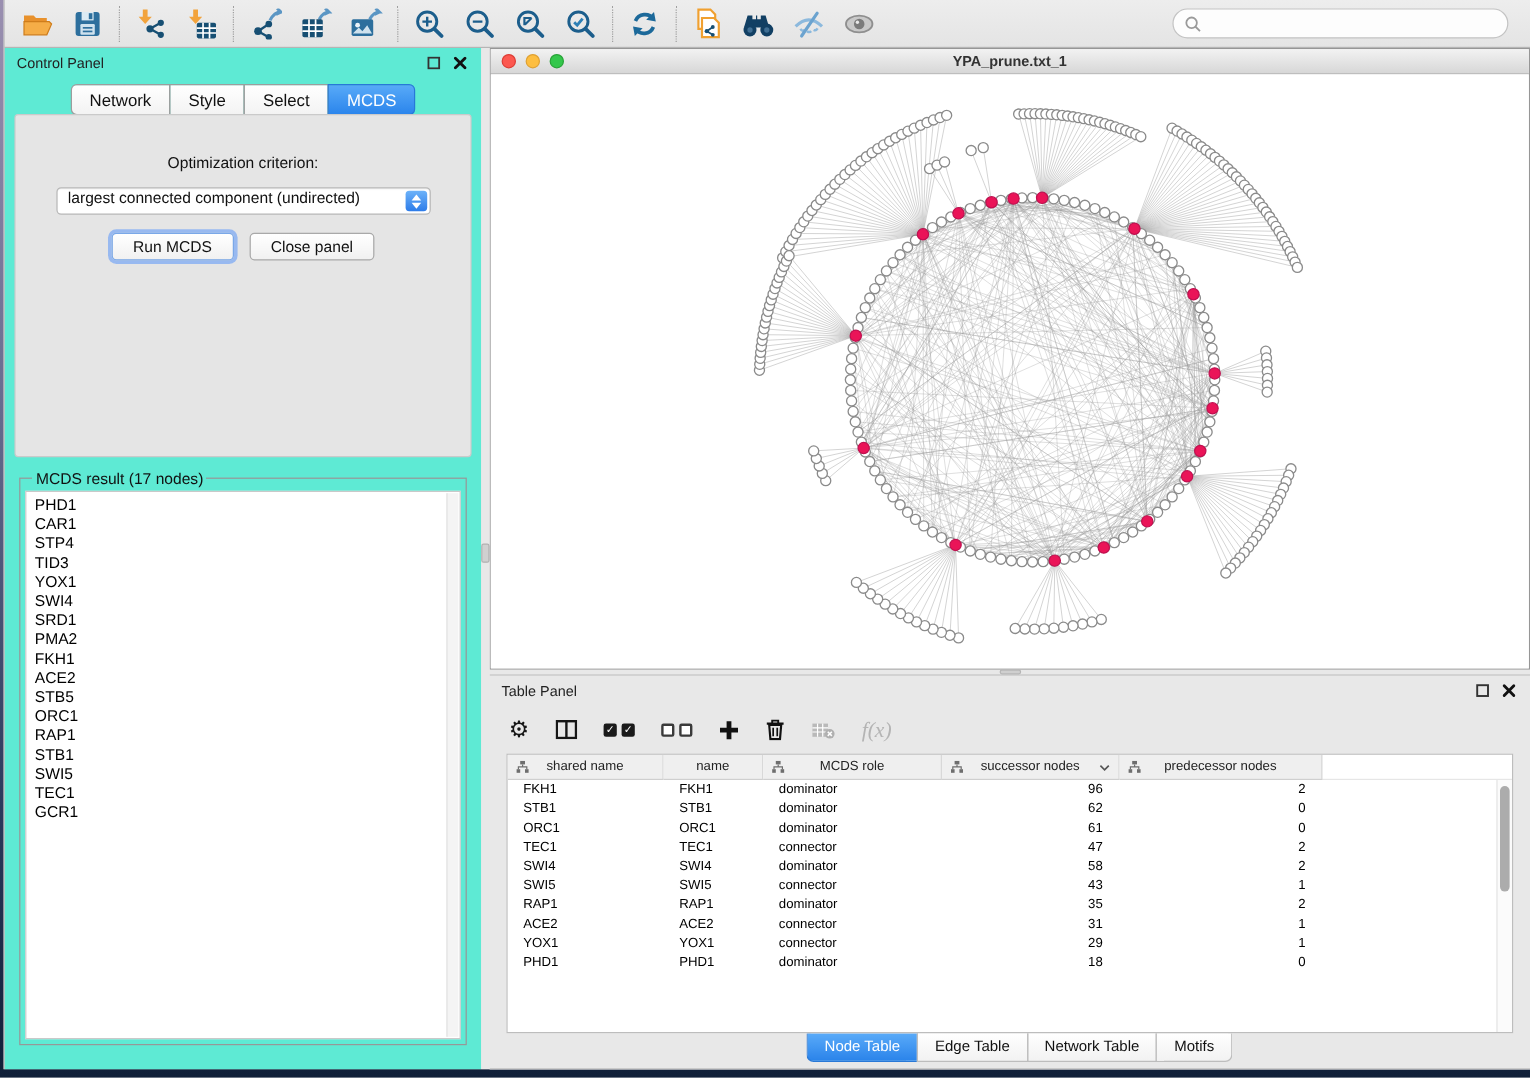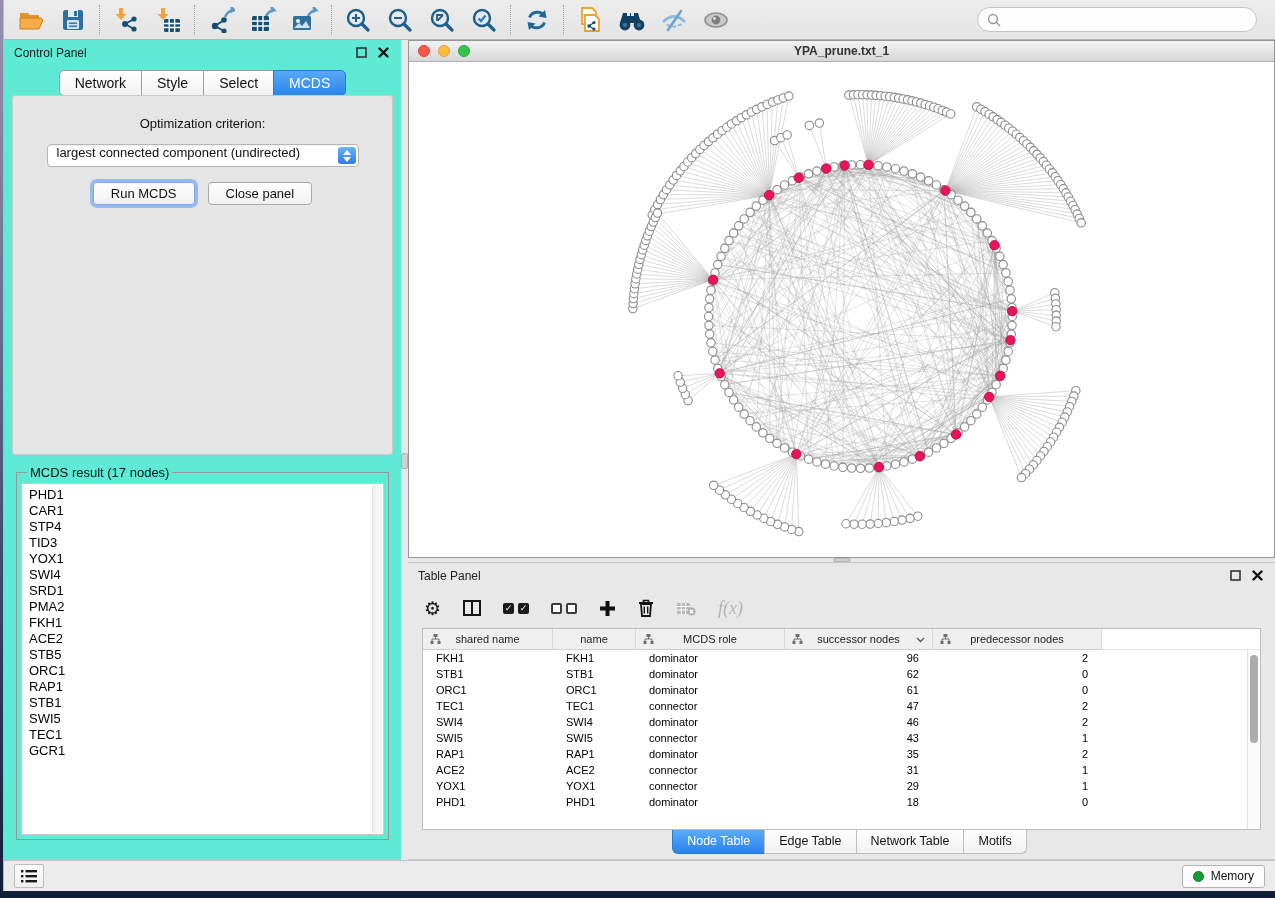--- a/index.html
+++ b/index.html
@@ -29,22 +29,22 @@
   .panel-titlebar .sp { flex:1; }
   .mini-btn { width:16px; height:16px; display:flex; align-items:center; justify-content:center; margin-left:6px; }
 
   .tabs-row { display:flex; justify-content:center; margin:5px 0 0 0; flex:none; }
   .seg-tab { padding:4px 15px; font-size:14px; background:linear-gradient(#ffffff,#f3f3f3);
     border:1px solid #9d9d9d; margin-left:-1px; color:#111; }
   .seg-tab:first-child { border-radius:5px 0 0 5px; margin-left:0; }
   .seg-tab:last-child { border-radius:0 5px 5px 0; }
   .seg-tab.active { background:linear-gradient(#58aaf8,#2b85ec); border-color:#2878d8; color:#fff; }
 
-  .inner-box { margin:-1px 8px 0 8px; height:360px; background:#e5e5e5; border:1px solid #cacaca;
-    border-radius:3px; padding-top:20px; text-align:center; flex:none; }
+  .inner-box { margin:-1px 8px 0 8px; height:286px; background:#e5e5e5; border:1px solid #cacaca;
+    border-radius:3px; padding-top:32px; text-align:center; flex:none; }
   .opt-label { font-size:13px; color:#111; margin-bottom:13px; }
   .select-box { margin:0 auto; width:312px; height:23px; background:#fff; border:1px solid #b6b6b6;
     border-radius:4px; position:relative; display:flex; align-items:flex-start; padding:0 26px 0 9px;
     font-size:13px; color:#111; box-shadow:inset 0 1px 1px rgba(0,0,0,.06); }
   .select-box .val { white-space:nowrap; overflow:hidden; }
   .stepper { position:absolute; right:2px; top:2px; bottom:2px; width:18px; border-radius:3px;
     background:linear-gradient(#6cb2f9,#2d7ce9); display:flex; flex-direction:column; align-items:center; justify-content:center; gap:2px; }
   .stepper .up { width:0;height:0;border-left:4px solid transparent;border-right:4px solid transparent;border-bottom:5px solid #fff; }
   .stepper .dn { width:0;height:0;border-left:4px solid transparent;border-right:4px solid transparent;border-top:5px solid #fff; }
   .btn-row { margin-top:15px; display:flex; justify-content:center; gap:13px; }
@@ -1378,21 +1378,21 @@
                   <div class="td c0">TEC1</div>
                   <div class="td c1">TEC1</div>
                   <div class="td c2">connector</div>
                   <div class="td c3 num">47</div>
                   <div class="td c4 num">2</div>
                 </div>
                 <div class="tr">
                   <div class="td c0">SWI4</div>
                   <div class="td c1">SWI4</div>
                   <div class="td c2">dominator</div>
-                  <div class="td c3 num">46</div>
+                  <div class="td c3 num">58</div>
                   <div class="td c4 num">2</div>
                 </div>
                 <div class="tr">
                   <div class="td c0">SWI5</div>
                   <div class="td c1">SWI5</div>
                   <div class="td c2">connector</div>
                   <div class="td c3 num">43</div>
                   <div class="td c4 num">1</div>
                 </div>
                 <div class="tr">
@@ -1432,33 +1432,15 @@
         <div class="table-tabs">
           <div class="bt-tab active">Node Table</div>
           <div class="bt-tab">Edge Table</div>
           <div class="bt-tab">Network Table</div>
           <div class="bt-tab">Motifs</div>
         </div>
       </div>
     </div>
   </div>
 
-  <div class="status-bar">
-    <div class="list-btn">
-      <svg width="16" height="13" viewBox="0 0 16 13">
-        <g fill="#1a1a1a">
-          <rect x="0" y="0" width="2.4" height="2.4"></rect>
-              <rect x="4.5" y="0" width="11.5" height="2.4"></rect>
-          <rect x="0" y="5" width="2.4" height="2.4"></rect>
-              <rect x="4.5" y="5" width="11.5" height="2.4"></rect>
-          <rect x="0" y="10" width="2.4" height="2.4"></rect>
-              <rect x="4.5" y="10" width="11.5" height="2.4"></rect>
-        </g>
-      </svg>
-    </div>
-    <div class="memory-btn">
-      <span class="mem-dot"></span>
-      <span>Memory</span>
-    </div>
-  </div>
 
 </div>
 </div>
 
 </body></html>

